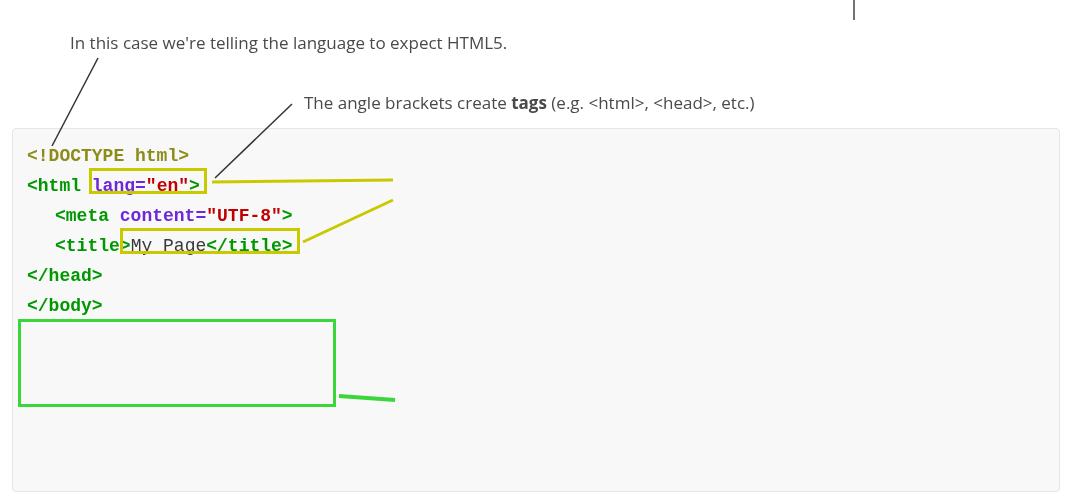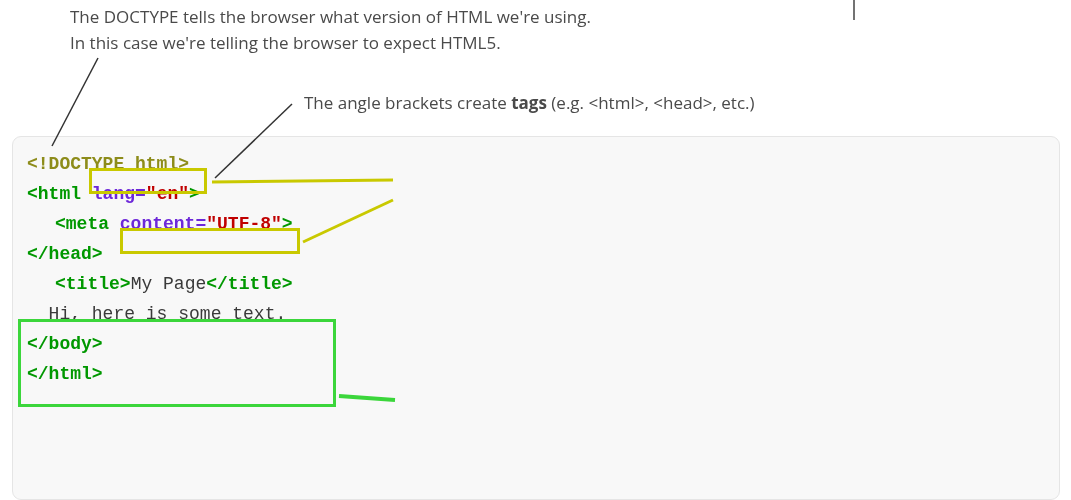--- a/index.html
+++ b/index.html
@@ -20,23 +20,22 @@
     color: #4a4a4a;
   }
   .code-box {
     position: absolute;
     left: 12px;
     top: 128px;
     width: 1048px;
     height: 364px;
     background: #f8f8f8;
     border: 1px solid #e5e5e5;
-    border-radius: 9px;
+    border-radius: 4px;
     padding: 12px 14px;
-    margin-top: 8px;
   }
   .code-line {
     font-family: "Courier New", monospace;
     font-size: 18px;
     font-weight: bold;
     line-height: 30px;
     height: 30px;
     white-space: pre;
   }
   .c-kw   { color: #8d8c1a; }   
@@ -60,22 +59,22 @@
     position: absolute;
     left: 0; top: 0;
     width: 1071px; height: 500px;
     pointer-events: none;
   }
 </style>
 </head>
 <body>
 
 <div class="annotation" style="left:70px; top:4px; width:650px;">
-  <span>The DOCTYPE tells the browser what version of HTML we're using.</span><br>
-  <span>In this case we're telling the browser to expect HTML5.</span>
+  <br>
+  <span>In this case we're telling the language to expect HTML5.</span>
 </div>
 
 <div class="annotation" style="left:298px; top:90px;margin-left:6px;">
   <span>The angle brackets create </span><b>tags</b><span> (e.g. &lt;html&gt;, &lt;head&gt;, etc.)</span>
 </div>
 
 <div class="annotation" style="left:403px; top:170px; width:530px;">
   <span>These </span><b>attributes</b><span> have a name (e.g. </span><i>lang</i><span>) and a</span><br>
   <span>value (e.g. </span><i>en</i><span>), in quotes.</span><br><br>
   <span>The page's language is English, and the character set</span><br>
@@ -86,25 +85,23 @@
 <div class="annotation" style="left:402px; top:388px; width:640px;">
   <span>This is the body section (the main content that the user will see).</span><br>
   <span>The section starts with an </span><b>opening tag</b><span>, &lt;body&gt;, and ends with a</span><br>
   <b>closing tag</b><span>, &lt;/body&gt;.</span>
 </div>
 
 <div class="code-box">
   <div class="code-line"><span class="c-kw">&lt;!DOCTYPE html&gt;</span></div>
   <div class="code-line"><span class="c-tag">&lt;html </span><span class="c-attr">lang=</span><span class="c-val">"en"</span><span class="c-tag">&gt;</span></div>
   <div class="code-line indent1"><span class="c-tag">&lt;meta </span><span class="c-attr">content=</span><span class="c-val">"UTF-8"</span><span class="c-tag">&gt;</span></div>
+  <div class="code-line indent1"><span class="c-tag">&lt;title&gt;</span><span class="c-text">My Page</span><span class="c-tag">&lt;/title&gt;</span></div>
   <div class="code-line"><span class="c-tag">&lt;/head&gt;</span></div>
-  <div class="code-line indent1"><span class="c-tag">&lt;title&gt;</span><span class="c-text">My Page</span><span class="c-tag">&lt;/title&gt;</span></div>
-  <div class="code-line"><span class="c-text">  Hi, here is some text.</span></div>
   <div class="code-line"><span class="c-tag">&lt;/body&gt;</span></div>
-  <div class="code-line"><span class="c-tag">&lt;/html&gt;</span></div>
 </div>
 
 <div class="hl-box hl-yellow" style="left:89px; top:168px; width:118px; height:26px;"></div>
 
 <div class="hl-box hl-yellow" style="left:120px; top:228px; width:180px; height:26px;"></div>
 
 <div class="hl-box hl-green" style="left:18px; top:319px; width:318px; height:88px;"></div>
 
 <svg class="overlay">
 

